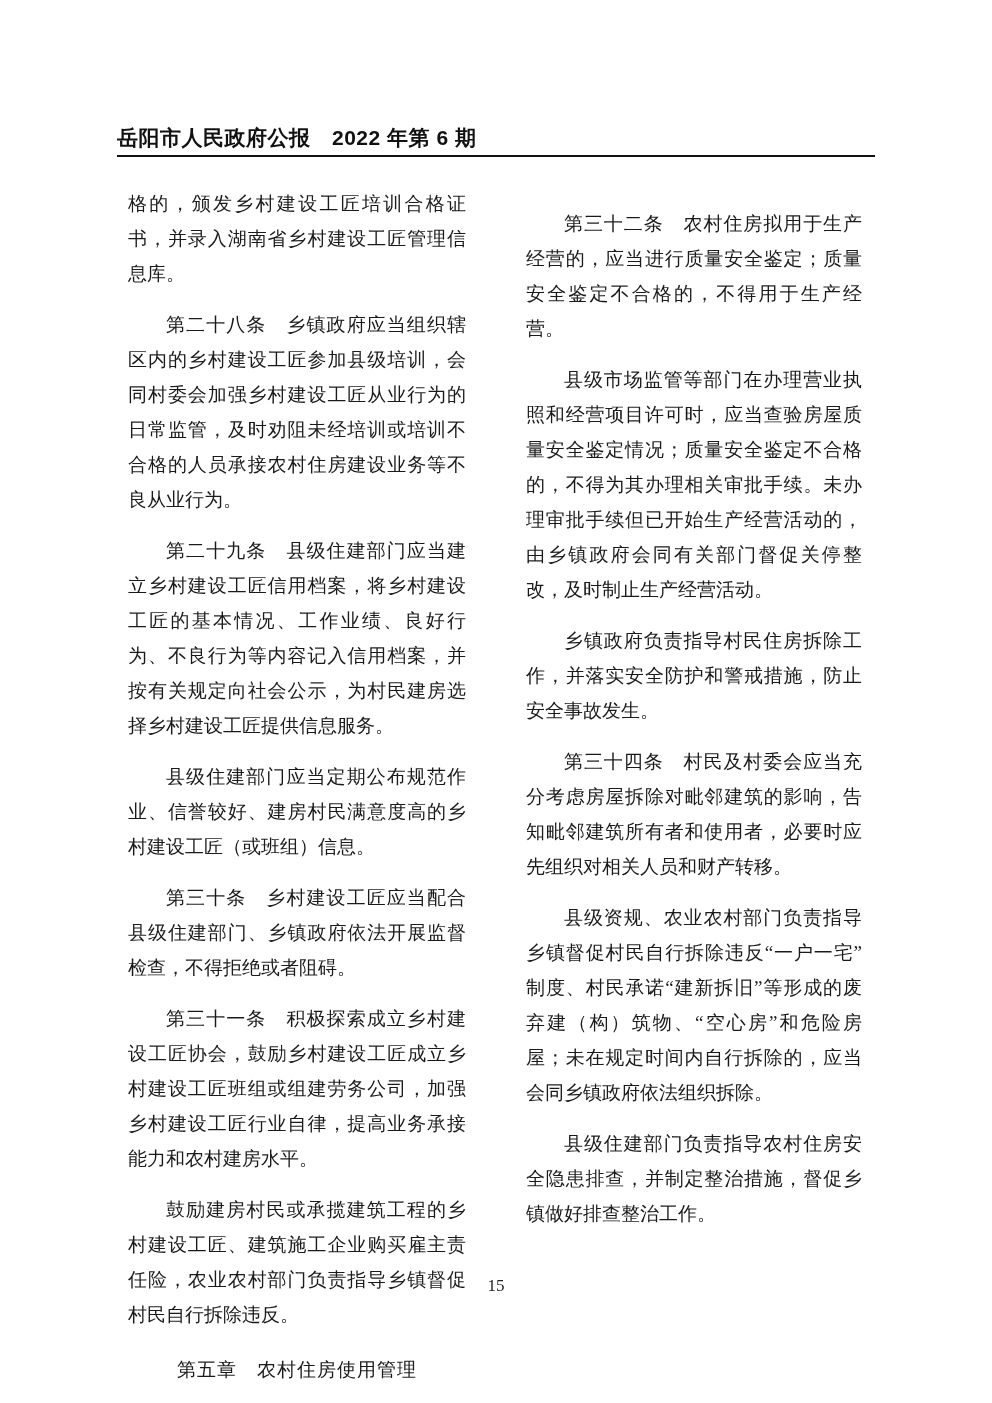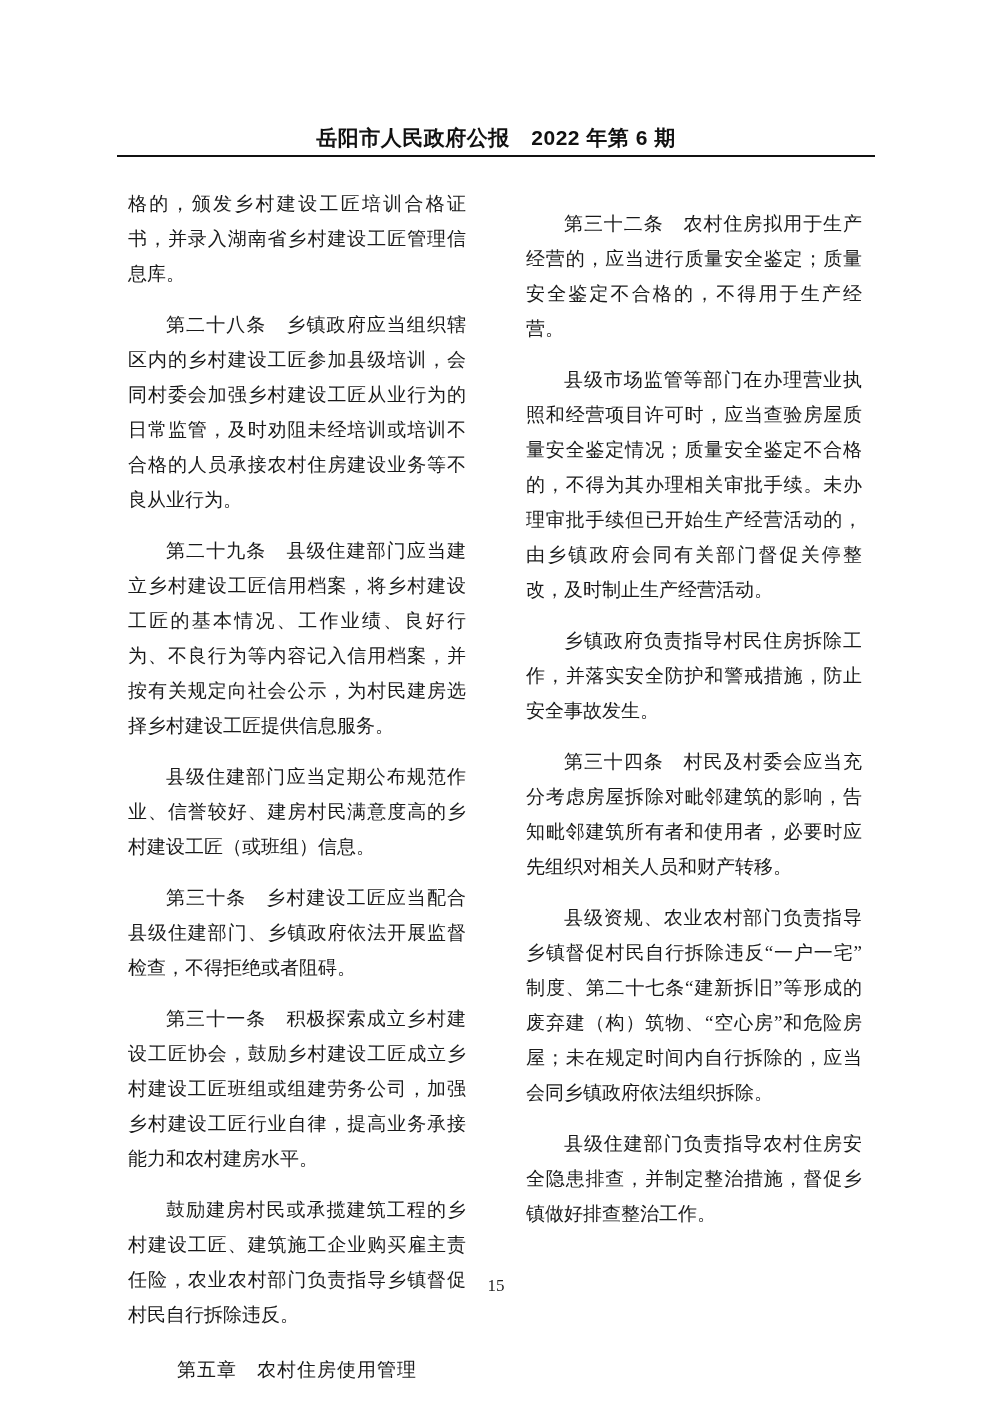--- a/index.html
+++ b/index.html
@@ -13,21 +13,21 @@
     height: 1403px;
     background: #ffffff;
     color: #1a1a1a;
     overflow: hidden;
   }
   .header {
     position: absolute;
     top: 124px;
     left: 117px;
     right: 117px;
-    text-align: center;
+    text-align: left;
     font-family: "Liberation Sans", "DejaVu Sans", sans-serif;
     font-weight: bold;
     font-size: 21px;
     letter-spacing: 0.5px;
     color: #111111;
     white-space: nowrap;
   }
   .header-rule {
     position: absolute;
     top: 155px;
@@ -101,19 +101,19 @@
       <p class="indent">第三十一条　积极探索成立乡村建设工匠协会，鼓励乡村建设工匠成立乡村建设工匠班组或组建劳务公司，加强乡村建设工匠行业自律，提高业务承接能力和农村建房水平。</p>
       <p class="indent">鼓励建房村民或承揽建筑工程的乡村建设工匠、建筑施工企业购买雇主责任险，农业农村部门负责指导乡镇督促村民自行拆除违反。</p>
       <p class="heading">第五章　农村住房使用管理</p>
     </div>
 
   <div class="col col-right">
       <p class="indent">第三十二条　农村住房拟用于生产经营的，应当进行质量安全鉴定；质量安全鉴定不合格的，不得用于生产经营。</p>
       <p class="indent">县级市场监管等部门在办理营业执照和经营项目许可时，应当查验房屋质量安全鉴定情况；质量安全鉴定不合格的，不得为其办理相关审批手续。未办理审批手续但已开始生产经营活动的，由乡镇政府会同有关部门督促关停整改，及时制止生产经营活动。</p>
       <p class="indent">乡镇政府负责指导村民住房拆除工作，并落实安全防护和警戒措施，防止安全事故发生。</p>
       <p class="indent">第三十四条　村民及村委会应当充分考虑房屋拆除对毗邻建筑的影响，告知毗邻建筑所有者和使用者，必要时应先组织对相关人员和财产转移。</p>
-      <p class="indent">县级资规、农业农村部门负责指导乡镇督促村民自行拆除违反“一户一宅”制度、第二十七条“建新拆旧”等形成的废弃建（构）筑物、“空心房”和危险房屋；未在规定时间内自行拆除的，应当会同乡镇政府依法组织拆除。</p>
+      <p class="indent">县级资规、农业农村部门负责指导乡镇督促村民自行拆除违反“一户一宅”制度、村民承诺“建新拆旧”等形成的废弃建（构）筑物、“空心房”和危险房屋；未在规定时间内自行拆除的，应当会同乡镇政府依法组织拆除。</p>
       <p class="indent">县级住建部门负责指导农村住房安全隐患排查，并制定整治措施，督促乡镇做好排查整治工作。</p>
     </div>
 
   <div class="page-number">15</div>
 
 </div>
 
 </body></html>

